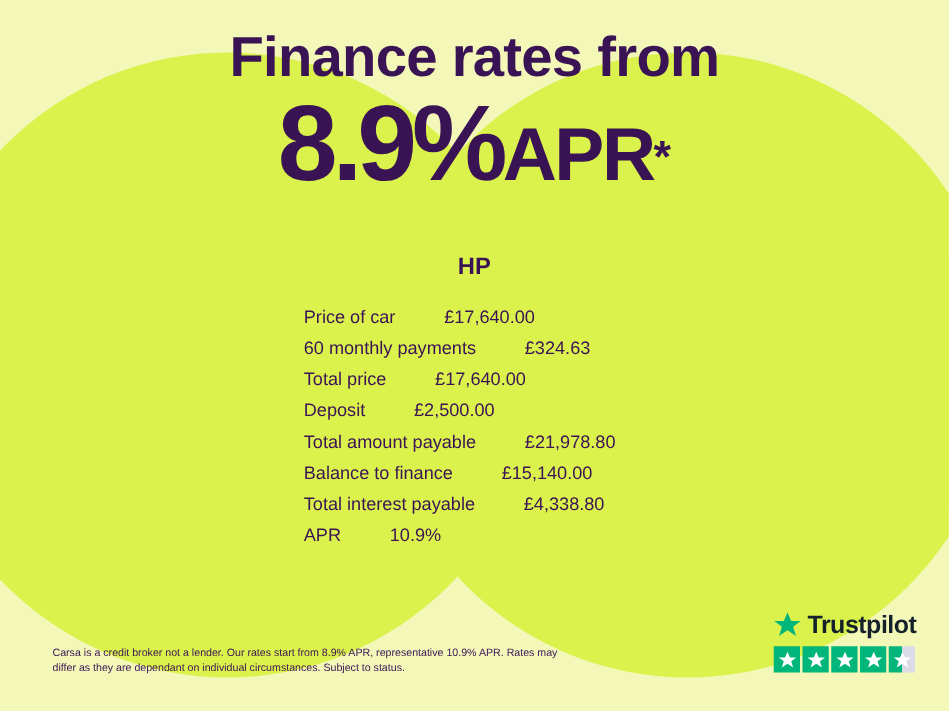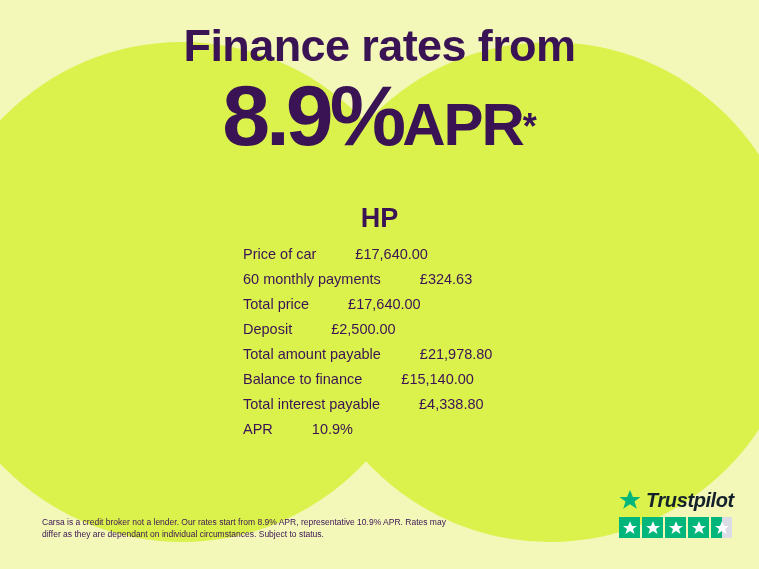--- a/index.html
+++ b/index.html
@@ -78,21 +78,21 @@
     font-size: 36px;
     font-weight: bold;
     vertical-align: super;
   }
   .plan-title {
     position: absolute;
     top: 203px;
     left: 0;
     width: 759px;
     text-align: center;
-    font-size: 27px;
+    font-size: 19px;
     font-weight: bold;
     color: #3a1355;
   }
   .table {
     position: absolute;
     top: 246px;
     left: 243px;
     width: 251px;
   }
   .row {
@@ -122,21 +122,20 @@
     font-size: 8.5px;
     line-height: 1.45;
     color: #3a1355;
   }
   .trustpilot {
     position: absolute;
     right: 22px;
     top: 488px;
     width: 118px;
     text-align: center;
-    font-style: italic;
   }
   .tp-head {
     display: flex;
     align-items: center;
     gap: 5px;
     height: 24px;
   }
   .tp-star-logo {
     width: 22px;
     height: 22px;

